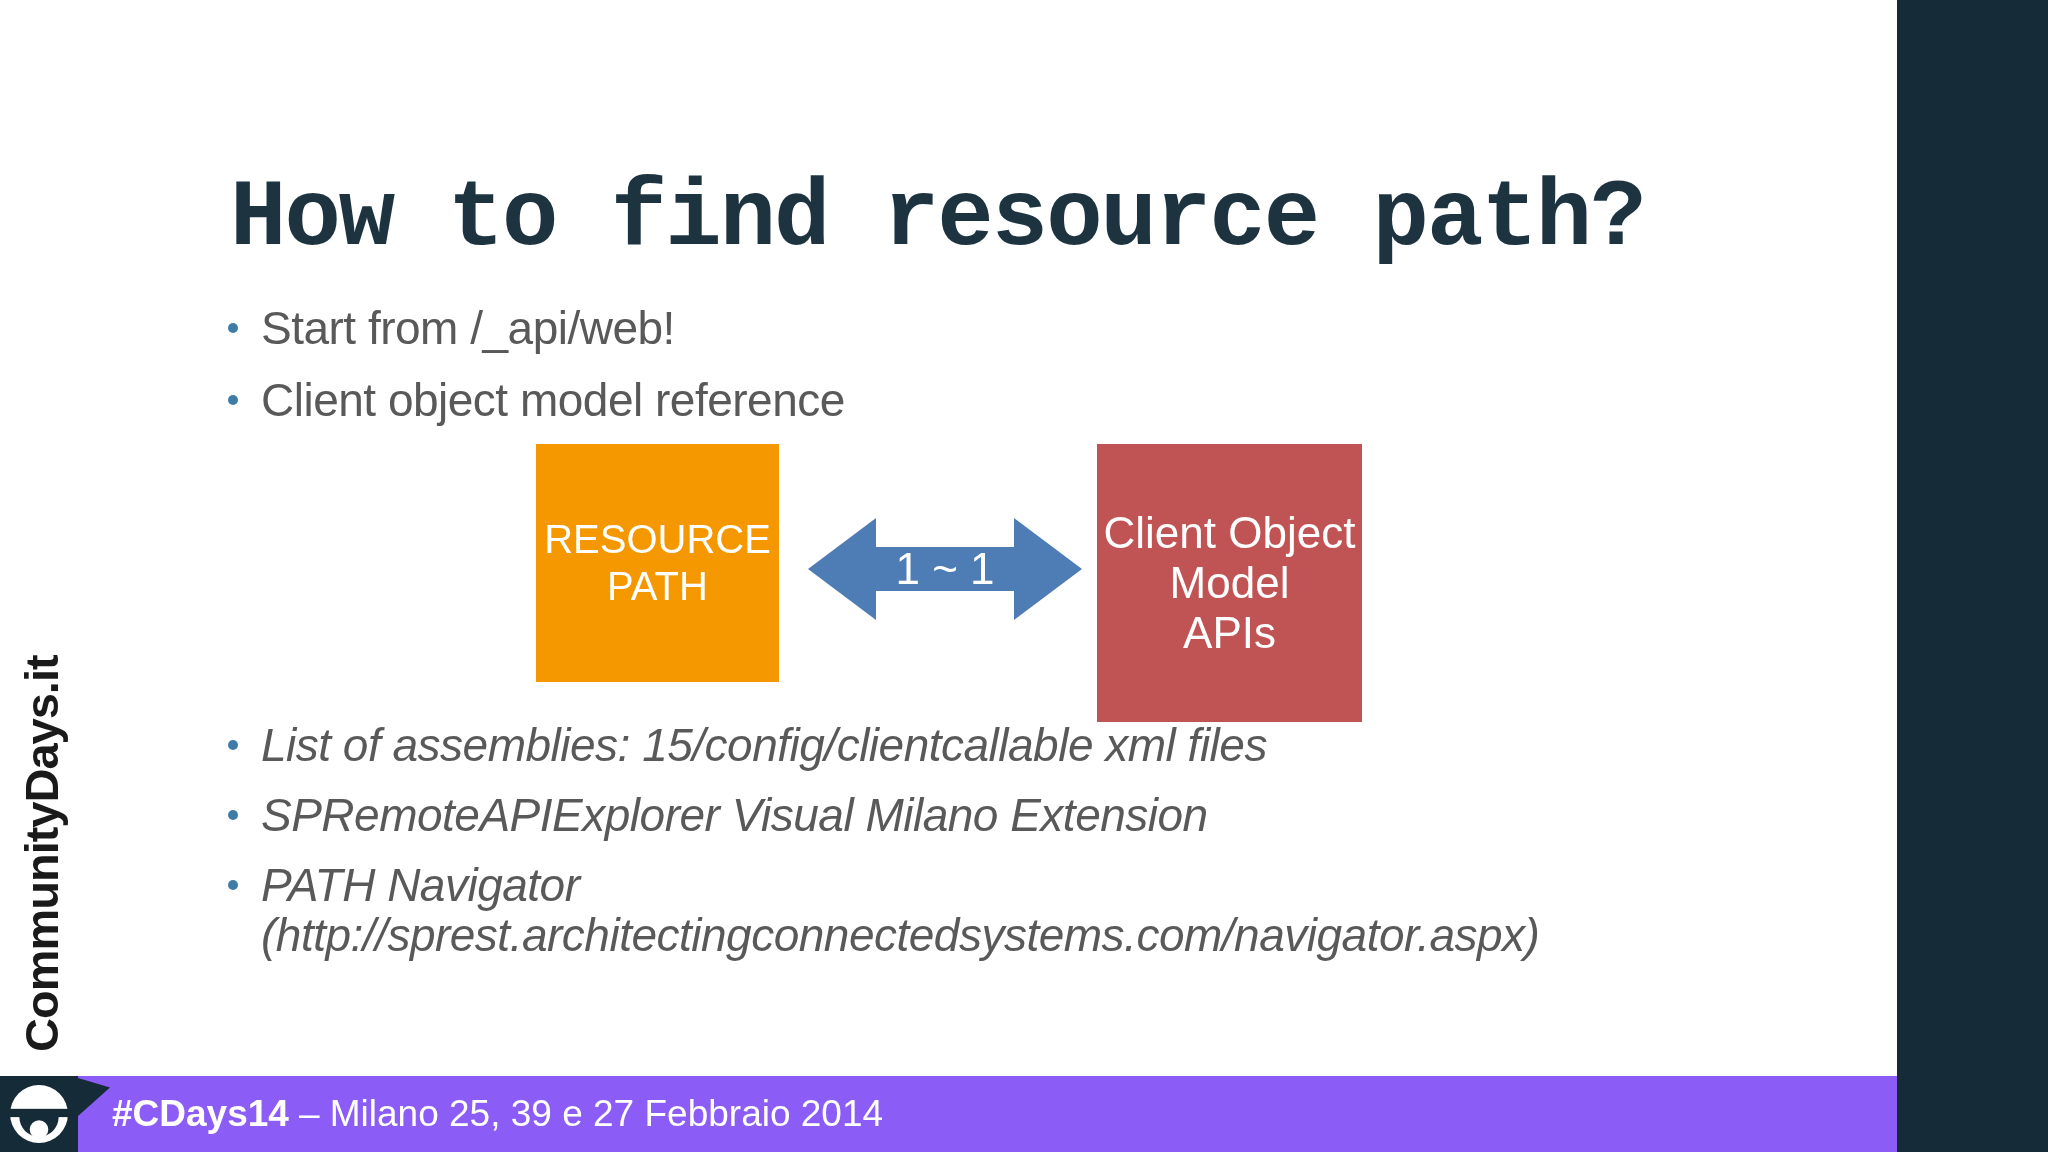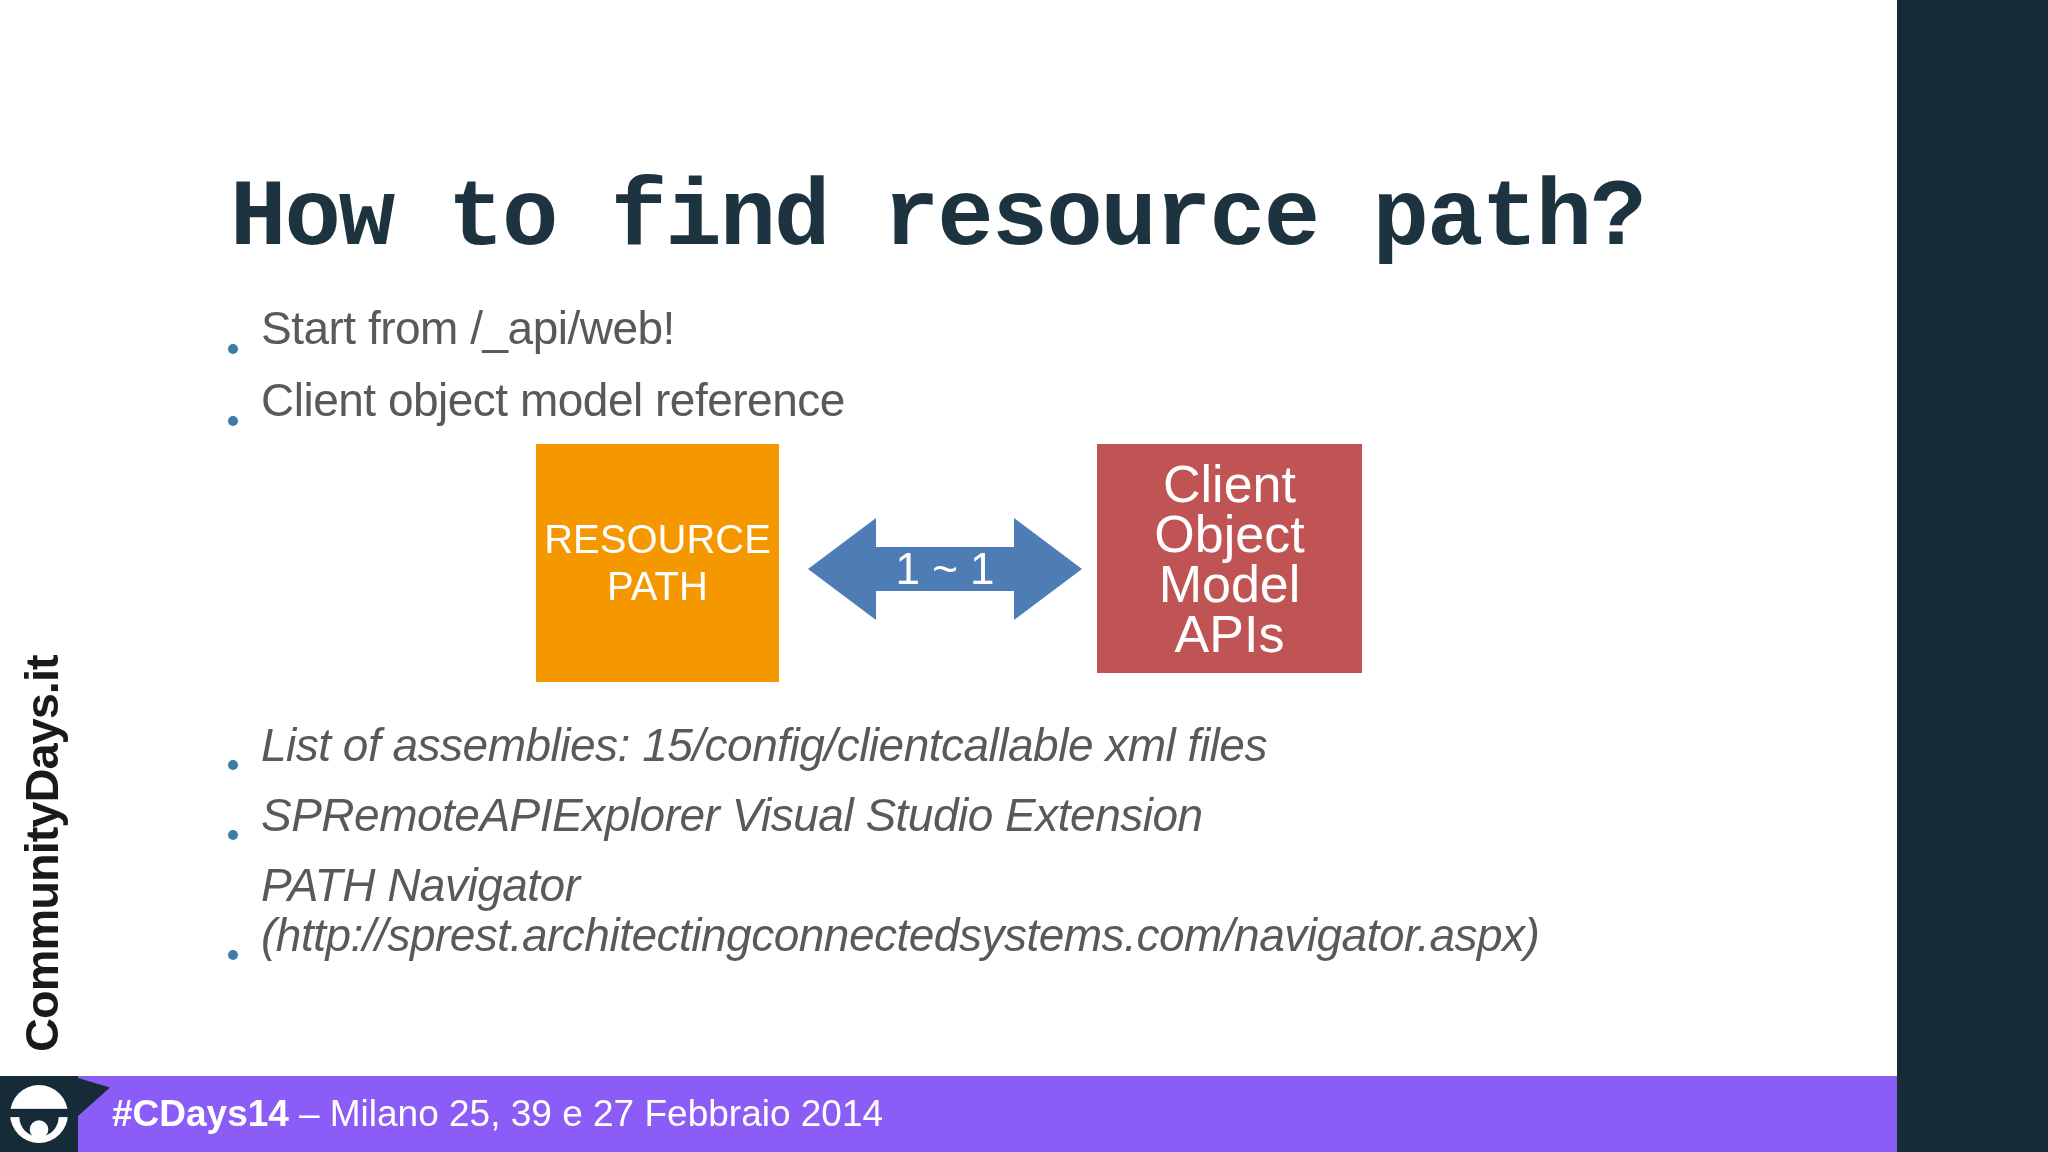--- a/index.html
+++ b/index.html
@@ -28,21 +28,21 @@
     line-height: 1.05;
     white-space: nowrap;
     font-family: Liberation Mono, monospace;
   }
 
   
   .bullets { position: absolute; left: 228px; }
   .bullets-top { top: 302px; }
   .bullets-bottom { top: 720px; font-style: italic; }
   .bullet-item {
-    display: flex; align-items: flex-end;
+    display: flex; align-items: flex-start;
     margin: 0 0 20px 0;
     font-size: 46px; color: #595959;
     letter-spacing: -0.5px;
   }
   .bullets-top .bullet-item { line-height: 52px; }
   .bullets-bottom .bullet-item { line-height: 50px; }
   .bullet-dot {
     flex: 0 0 auto;
     width: 10px; height: 10px; border-radius: 50%;
     background: #3E7CA8;
@@ -58,23 +58,23 @@
     display: flex; align-items: center; justify-content: center;
     text-align: center;
     color: #ffffff;
   }
   .box-orange {
     left: 536px; top: 444px; width: 243px; height: 238px;
     background: #F59800;
     font-size: 40px; line-height: 47px;
   }
   .box-red {
-    left: 1097px; top: 444px; width: 265px; height: 229px;
+    left: 1097px; top: 444px; width: 265px; height: 278px;
     background: #C05454;
-    font-size: 52px; line-height: 50px;
+    font-size: 44px; line-height: 50px;
   }
   .arrow-svg { position: absolute; left: 806px; top: 504px; }
   .arrow-label-text {
     fill: #ffffff;
     font-family: "Liberation Sans", sans-serif;
     font-size: 44px;
   }
 
   
   .vertical-brand {
@@ -148,21 +148,21 @@
 APIs</span>
   </div>
 
   <div class="bullets bullets-bottom">
     <div class="bullet-item">
       <span class="bullet-dot"></span>
       <span>List of assemblies: 15/config/clientcallable xml files</span>
     </div>
     <div class="bullet-item">
       <span class="bullet-dot"></span>
-      <span>SPRemoteAPIExplorer Visual Studio Extension</span>
+      <span>SPRemoteAPIExplorer Visual Milano Extension</span>
     </div>
     <div class="bullet-item">
       <span class="bullet-dot"></span>
       <span class="prewrap">PATH Navigator
 (http://sprest.architectingconnectedsystems.com/navigator.aspx)</span>
     </div>
   </div>
 
   <div class="vertical-brand">CommunityDays.it</div>
 

